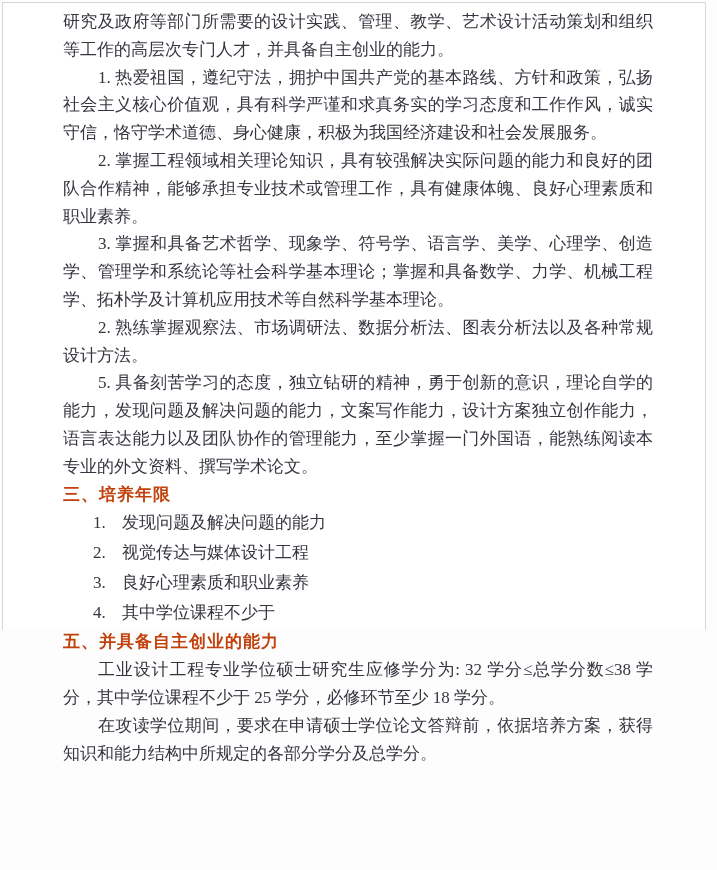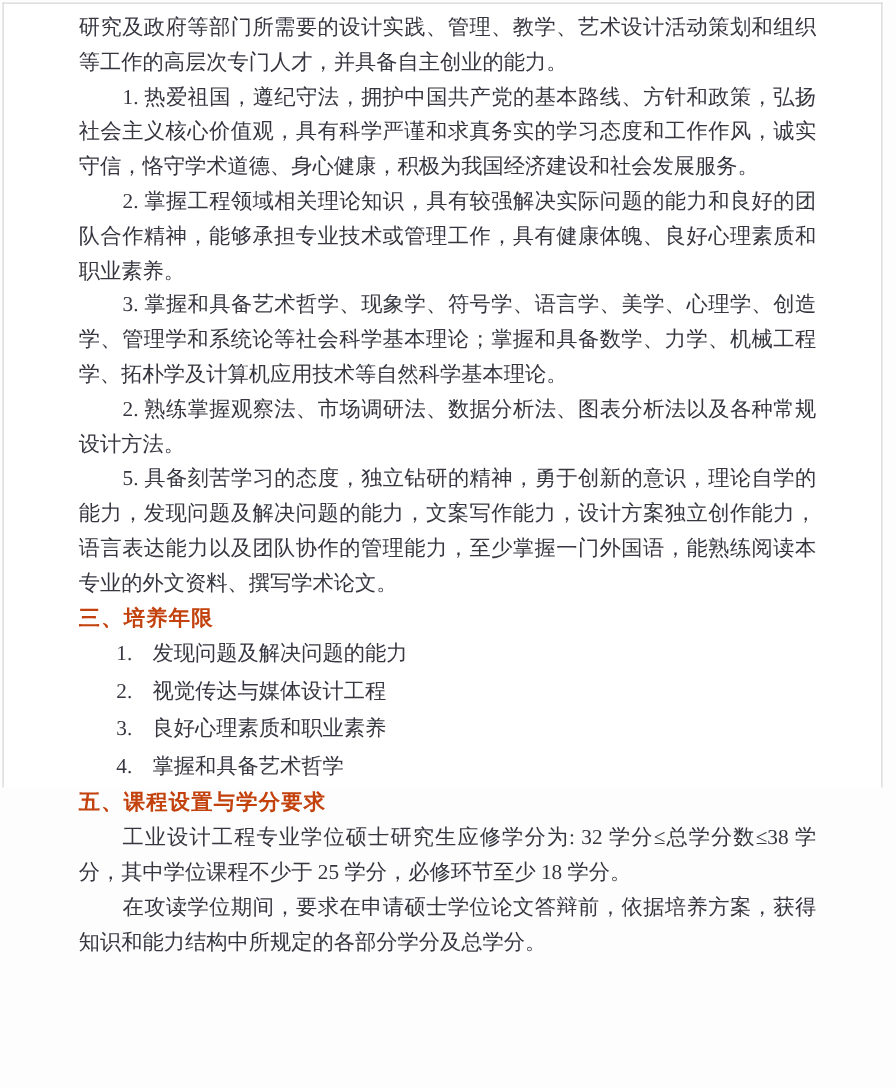--- a/index.html
+++ b/index.html
@@ -82,21 +82,21 @@
     <li>
       <span class="num">2.</span>
       <span>视觉传达与媒体设计工程</span>
     </li>
     <li>
       <span class="num">3.</span>
       <span>良好心理素质和职业素养</span>
     </li>
     <li>
       <span class="num">4.</span>
-      <span>掌握和具备艺术哲学</span>
+      <span>其中学位课程不少于</span>
     </li>
   </ol>
 
-  <h2 class="heading">五、课程设置与学分要求</h2>
+  <h2 class="heading">五、并具备自主创业的能力</h2>
   <p class="ind">工业设计工程专业学位硕士研究生应修学分为: 32 学分≤总学分数≤38 学分，其中学位课程不少于 25 学分，必修环节至少 18 学分。</p>
   <p class="ind">在攻读学位期间，要求在申请硕士学位论文答辩前，依据培养方案，获得知识和能力结构中所规定的各部分学分及总学分。</p>
 
 </div>
 
 </body></html>

